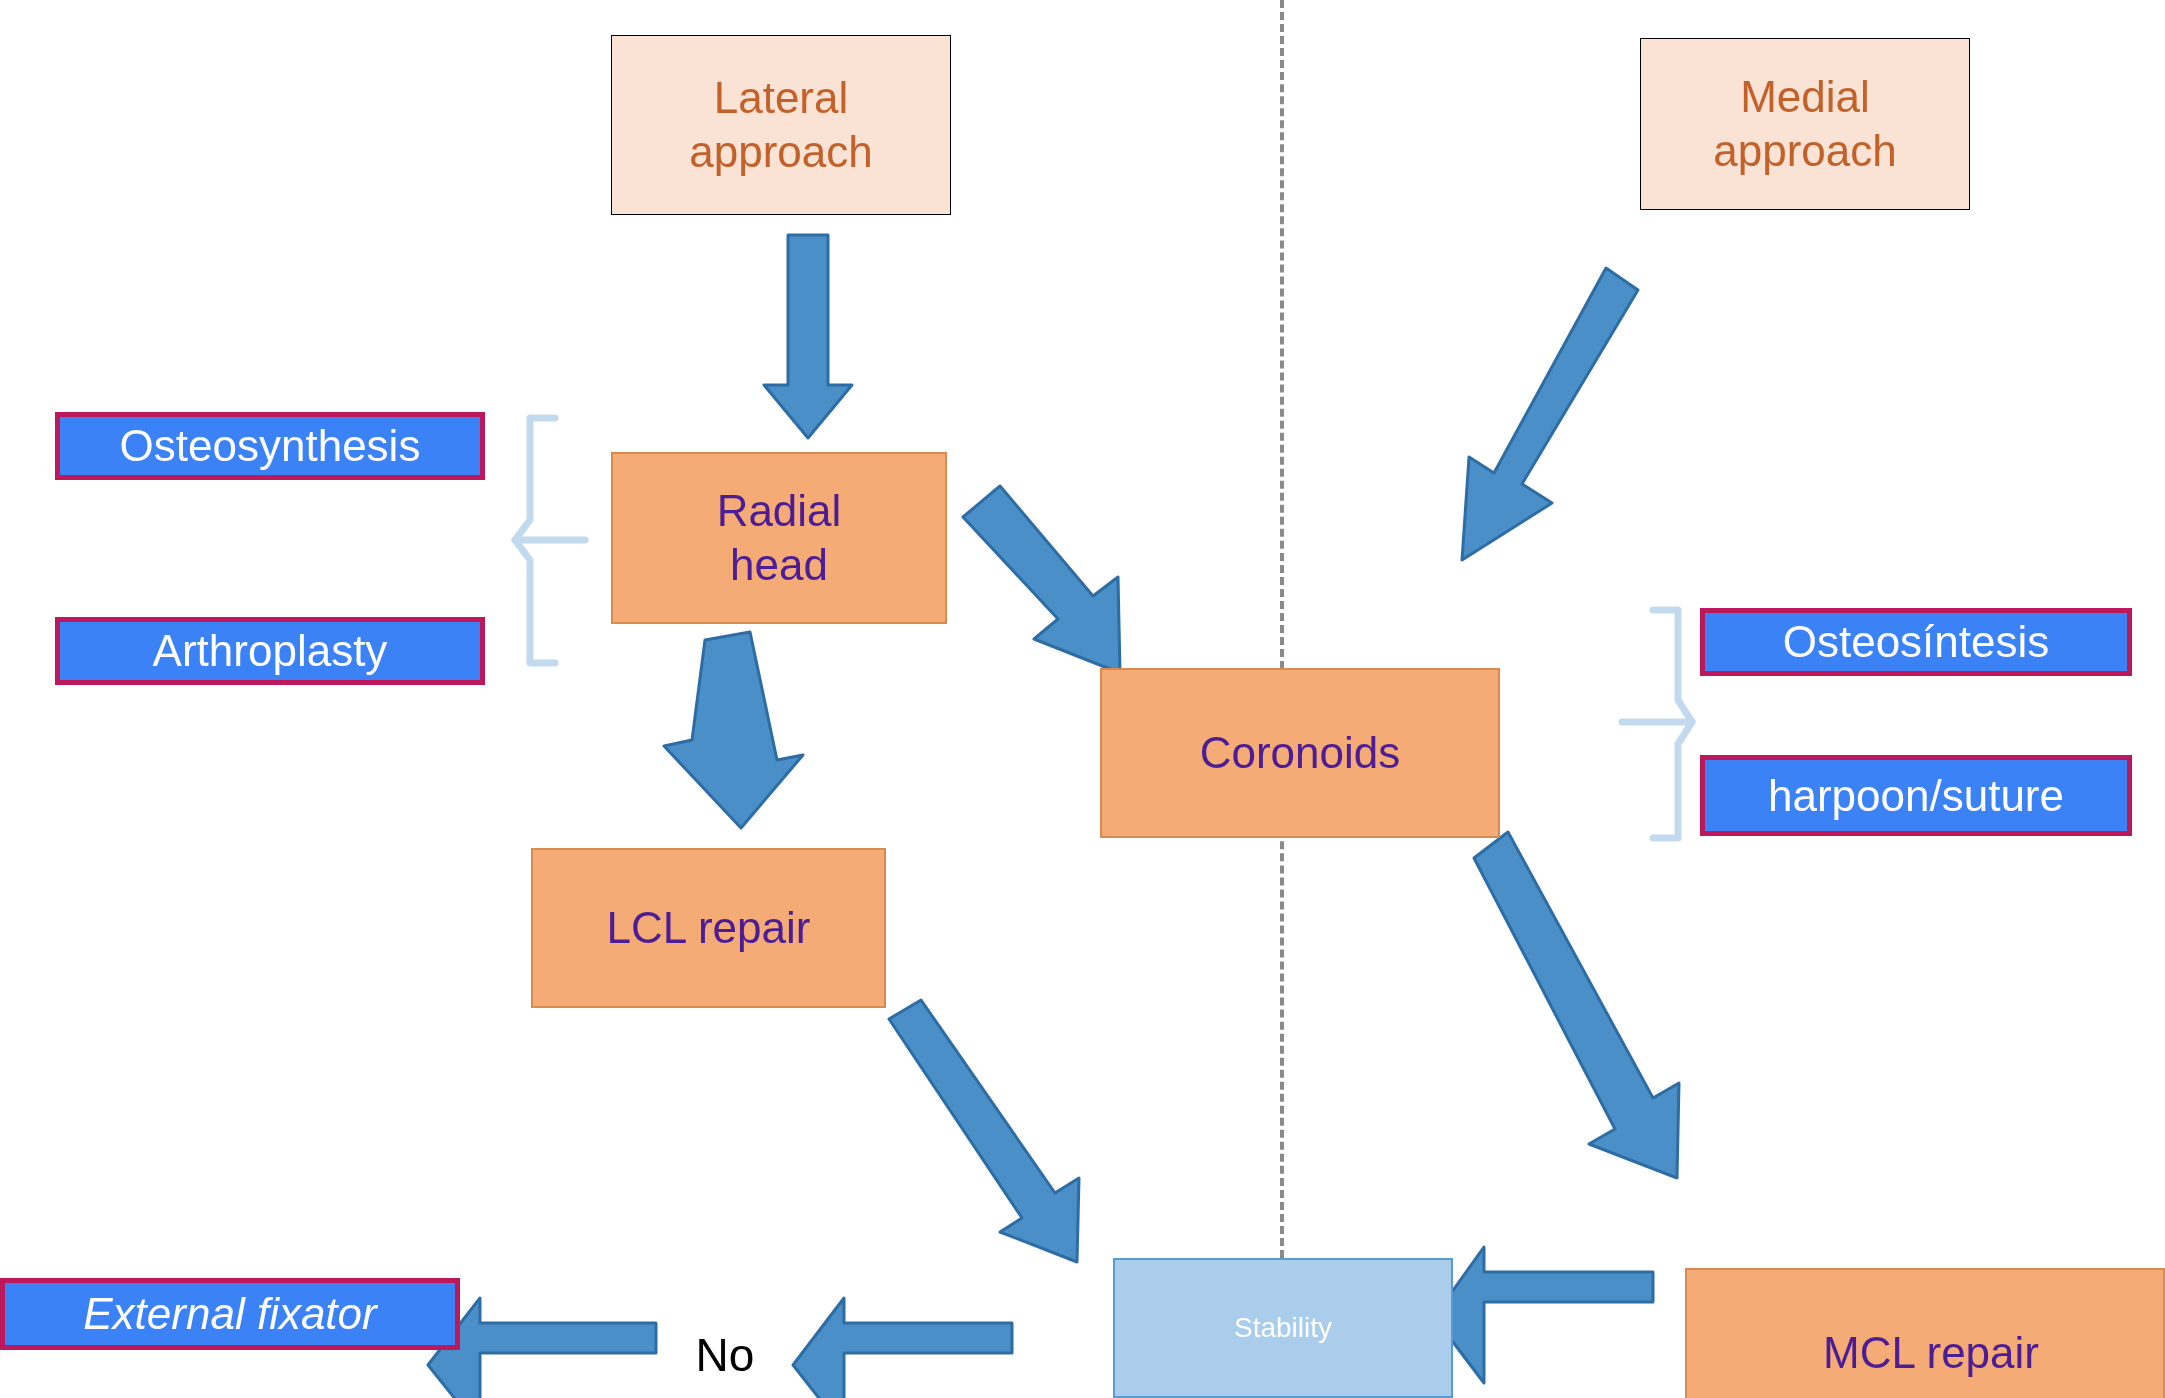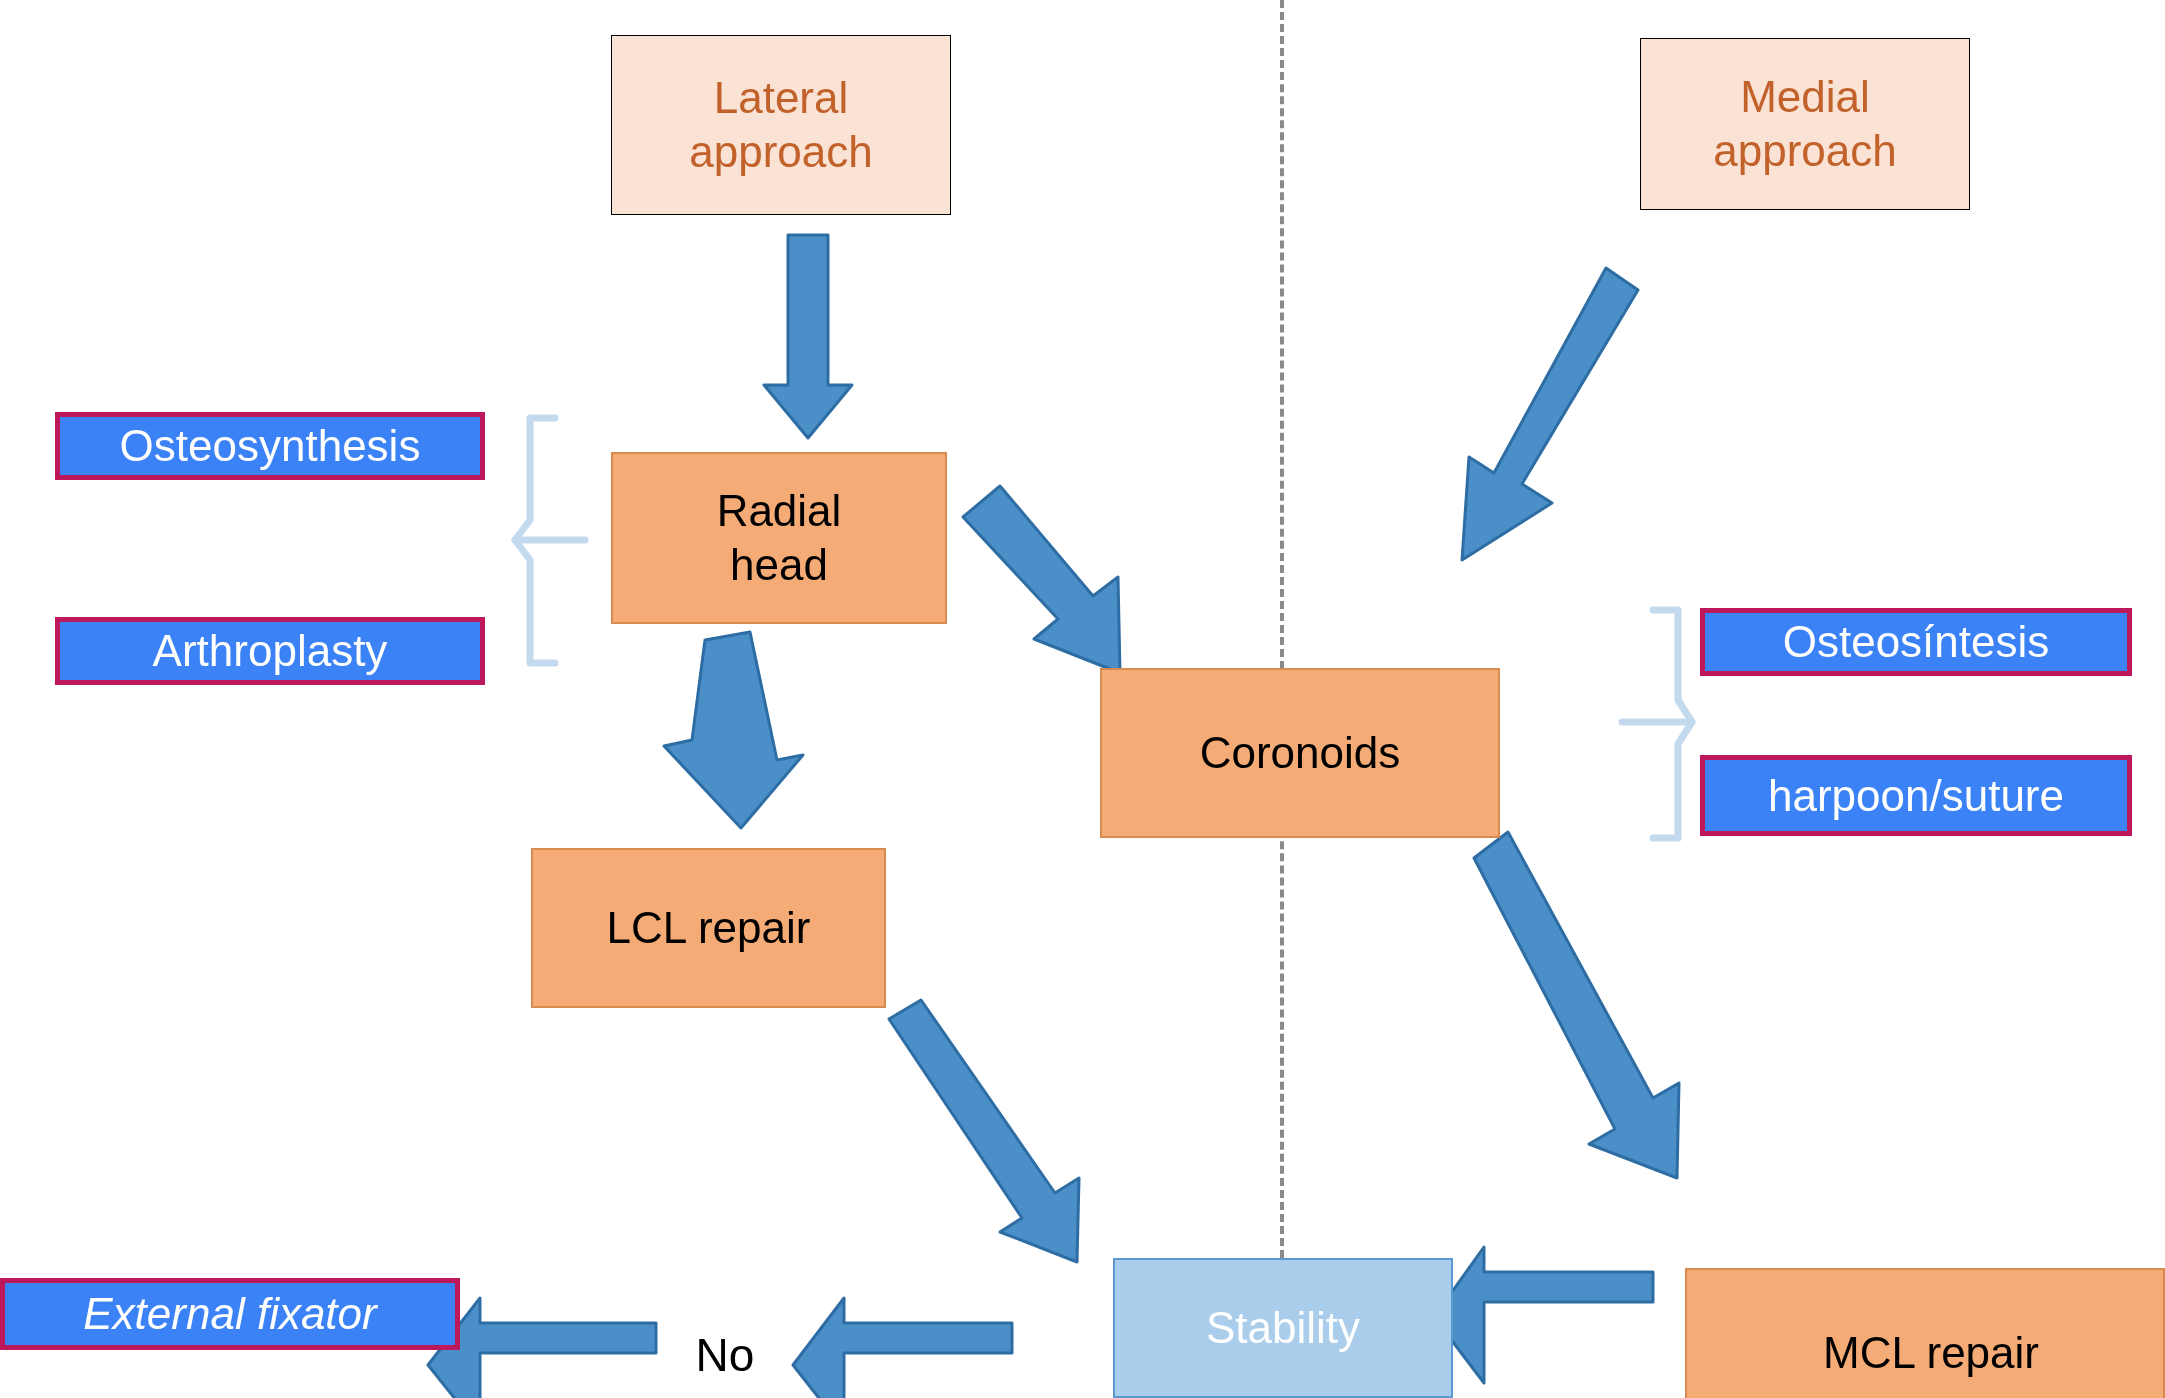--- a/index.html
+++ b/index.html
@@ -28,37 +28,37 @@
   
   .node.pale {
     background: #fae2d4;
     color: #c2612a;
     font-size: 44px;
     border: 1px solid #000000;
   }
   
   .node.orange {
     background: #f4ab76;
-    color: #000000;
+    color: #4c1d95;
     border: 2px solid #d98b4f;
     font-size: 44px;
   }
   
   .node.green {
     background: #3b82f6;
     color: #ffffff;
     border: 5px solid #be185d;
     font-size: 44px;
   }
   
   .node.blue {
     background: #a9cdea;
     color: #ffffff;
     border: 2px solid #5b9bd1;
-    font-size: 44px;
+    font-size: 28px;
   }
   
   .node.plain {
     color: #000000;
     font-size: 46px;
     background: transparent;
     border: none;
   }
   .divider {
     position: absolute;

